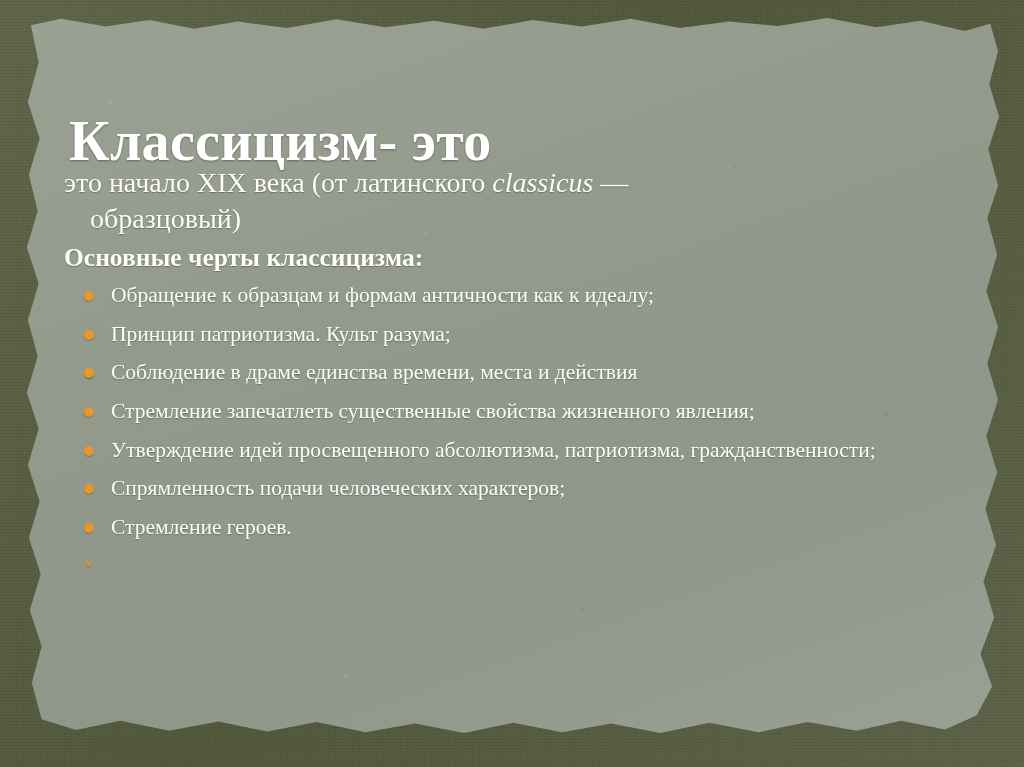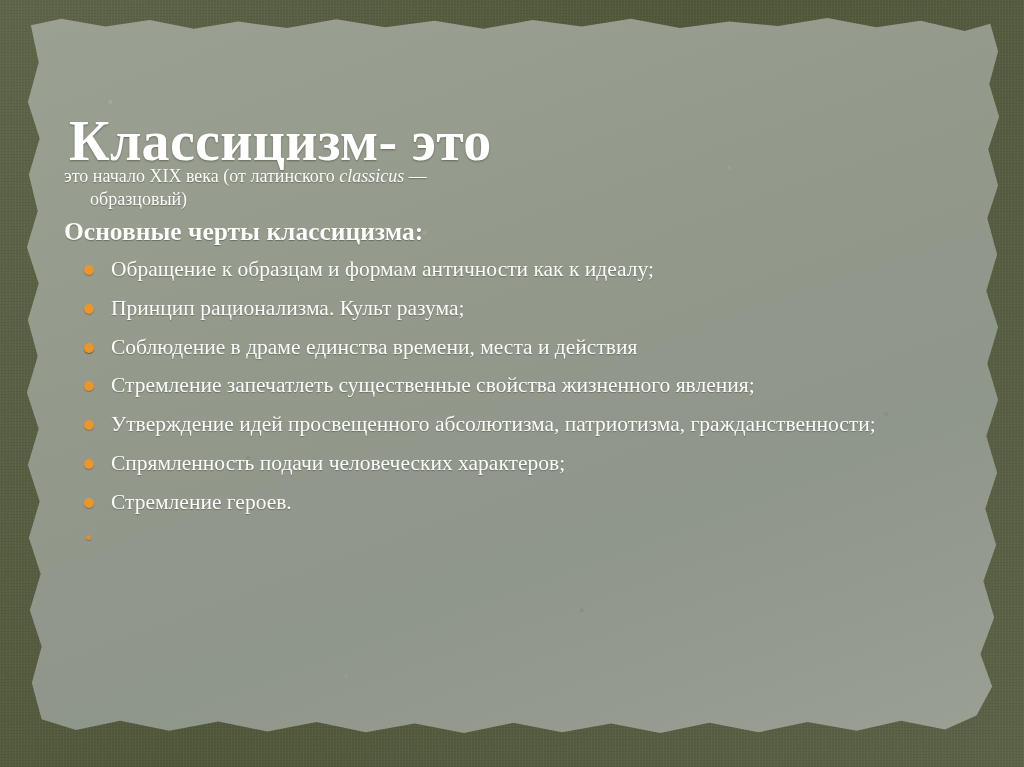--- a/index.html
+++ b/index.html
@@ -101,21 +101,21 @@
 
   .body-block {
     position: absolute;
     left: 42px;
     top: 150px;
     width: 905px;
     color: #fdfdfb;
   }
 
   .lead {
-    font-size: 18px;
+    font-size: 28px;
     line-height: 1.28;
     padding-left: 0px;
     text-indent: 0;
     margin: 0 0 2px 0;
     text-shadow: 0 1px 1px rgba(45,50,36,0.40);
   }
   .lead .cont {
     display: block;
     padding-left: 26px;
   }
@@ -185,21 +185,21 @@
 
       <p class="subhead">Основные черты классицизма:</p>
 
       <ul class="features">
         <li>
           <span class="dot"></span>
           <span>Обращение к образцам и формам античности как к идеалу;</span>
         </li>
         <li>
           <span class="dot"></span>
-          <span>Принцип рационализма. Культ разума;</span>
+          <span>Принцип патриотизма. Культ разума;</span>
         </li>
         <li>
           <span class="dot"></span>
         </li>
         <li>
           <span class="dot"></span>
           <span>Соблюдение в драме единства времени, места и действия</span>
         </li>
         <li>
           <span class="dot"></span>

